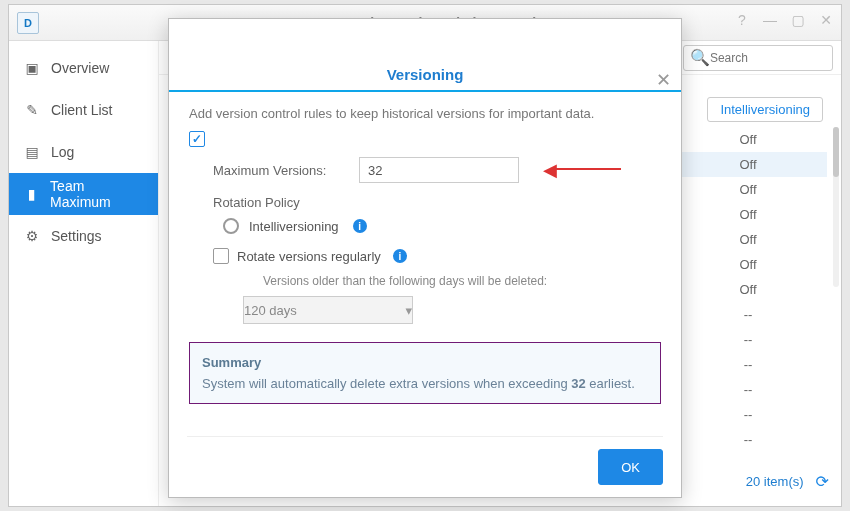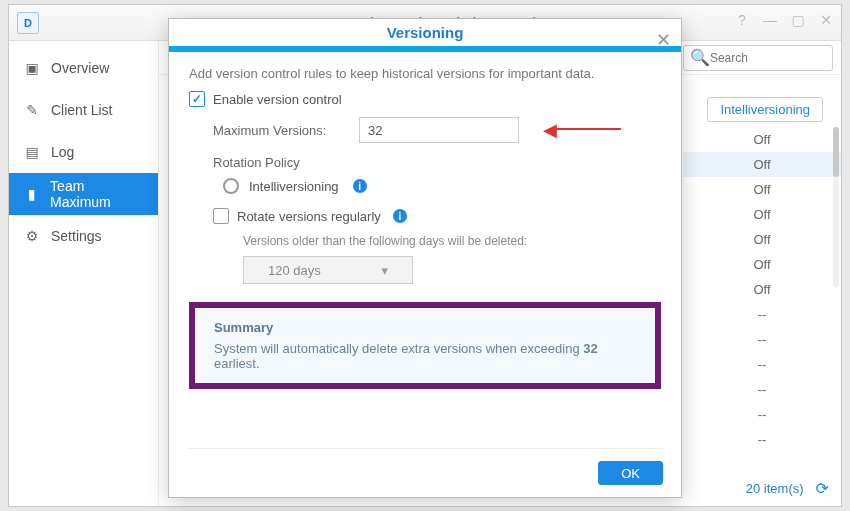--- a/index.html
+++ b/index.html
@@ -23,62 +23,62 @@
 .sidebar-item{display:flex;align-items:center;gap:10px;height:42px;padding:0 14px;color:#555;font-size:14px;cursor:pointer;}
 .sidebar-item.active{background:#1e88e5;color:#fff;}
 .sb-icon{width:18px;height:18px;display:flex;align-items:center;justify-content:center;color:#666;}
 .sidebar-item.active .sb-icon{color:#fff;}
 
 .main{flex:1;position:relative;background:#fff;}
 .main-top{height:34px;border-bottom:1px solid #eee;display:flex;align-items:center;justify-content:flex-end;padding:0 8px;gap:8px;}
 .search{display:flex;align-items:center;border:1px solid #ccc;border-radius:3px;height:26px;width:150px;padding:0 6px;color:#aaa;}
 .search input{border:none;outline:none;width:110px;font-size:12px;color:#701a75;}
 .tabhdr{position:absolute;right:18px;top:56px;border:1px solid #ccc;padding:4px 12px;font-size:13px;color:#1e88e5;border-radius:3px;background:#fff;}
-.grid-col{position:absolute;right:0;top:86px;width:158px;}
+.grid-col{position:absolute;right:14px;top:86px;width:158px;}
 .grid-row{height:25px;display:flex;align-items:center;justify-content:center;font-size:13px;color:#666;border-bottom:0;}
 .grid-row.sel{background:#eaf3fb;}
 .grid-scroll{position:absolute;right:2px;top:86px;width:6px;height:160px;background:#f0f0f0;border-radius:3px;}
 .grid-scroll::before{content:"";position:absolute;top:0;left:0;width:6px;height:50px;background:#c8c8c8;border-radius:3px;}
-.footer{position:absolute;right:12px;bottom:8px;display:flex;align-items:center;gap:12px;color:#1e7dcf;font-size:13px;}
+.footer{position:absolute;right:12px;bottom:15px;display:flex;align-items:center;gap:12px;color:#1e7dcf;font-size:13px;}
 .refresh{color:#1e88e5;cursor:pointer;font-size:16px;}
 
 .dialog-backdrop{position:absolute;left:0;top:0;width:100%;height:100%;}
 .dialog{
   position:absolute;left:168px;top:18px;width:514px;height:480px;background:#fff;
   border:1px solid #bbb;box-shadow:0 4px 20px rgba(0,0,0,0.2);
 }
-.dlg-title{height:33px;display:flex;align-items:center;justify-content:center;position:relative;border-bottom:6px solid #0ea5e9;}
+.dlg-title{height:33px;display:flex;align-items:center;justify-content:center;position:relative;border-bottom:2px solid #0ea5e9;margin-top:40px;}
 .dlg-title-text{color:#1e7dcf;font-size:15px;font-weight:600;}
 .dlg-close{position:absolute;right:10px;top:10px;color:#999;font-size:18px;cursor:pointer;}
 .dlg-body{padding:14px 20px 0 20px;color:#555;font-size:13px;}
 .dlg-desc{color:#777;margin-bottom:10px;}
 .cb-row{display:flex;align-items:center;gap:8px;margin-bottom:10px;}
 .checkbox{width:16px;height:16px;border:1px solid #999;border-radius:2px;display:flex;align-items:center;justify-content:center;}
 .checkbox.checked{border-color:#1e88e5;color:#1e88e5;}
 .checkbox.checked::after{content:"✓";font-size:12px;font-weight:bold;}
 .field-row{display:flex;align-items:center;gap:16px;margin:6px 0 12px 24px;}
 .field-label{width:130px;color:#666;}
 .text-input{border:1px solid #ccc;height:26px;width:160px;padding:0 8px;font-size:13px;color:#555;}
 .arrow{color:#d33;font-size:18px;margin-left:8px;position:relative;}
 .arrow::before{content:"";position:absolute;left:8px;top:9px;width:70px;height:2px;background:#d33;}
 .arrow-head{position:relative;z-index:1;}
 .section-label{margin-left:24px;color:#666;margin-bottom:8px;}
 .radio-row{display:flex;align-items:center;gap:10px;margin:6px 0 6px 34px;}
 .radio{width:16px;height:16px;border:2px solid #999;border-radius:50%;display:flex;align-items:center;justify-content:center;}
 .radio.checked{border-color:#1e88e5;}
 .radio.checked::after{content:"";width:8px;height:8px;background:#1e88e5;border-radius:50%;}
 .info-icon{width:14px;height:14px;border-radius:50%;background:#1e88e5;color:#fff;font-size:10px;font-weight:bold;display:inline-flex;align-items:center;justify-content:center;margin-left:4px;}
-.sub-desc{margin:6px 0 8px 54px;color:#888;font-size:12px;}
-.select{display:flex;align-items:center;justify-content:space-between;border:1px solid #ccc;background:#f3f3f3;height:28px;width:170px;padding:0 24px;margin-left:54px;color:#888;font-size:13px;}
+.sub-desc{margin:6px 0 8px 74px;color:#888;font-size:12px;}
+.select{display:flex;align-items:center;justify-content:space-between;border:1px solid #ccc;background:#f3f3f3;height:28px;width:170px;padding:0 0;margin-left:54px;color:#888;font-size:13px;}
 .select .chev{color:#999;}
-.summary{margin:18px 0 0 0;border:6px solid #701a75;background:#f4f9fd;padding:12px 19px;}
+.summary{margin:18px 0 0 0;border:1px solid #701a75;background:#f4f9fd;padding:12px 12px;}
 .summary-title{color:#5a7a93;font-weight:600;margin-bottom:6px;font-size:13px;}
 .summary-text{color:#6a8298;font-size:13px;}
 .dlg-footer{position:absolute;bottom:12px;right:18px;display:flex;gap:10px;border-top:1px solid #eee;padding-top:12px;left:18px;justify-content:flex-end;}
-.btn{height:24px;padding:0 22px;border:1px solid #bbb;background:#fff;border-radius:3px;color:#555;font-size:13px;cursor:pointer;display:flex;align-items:center;}
+.btn{height:36px;padding:0 22px;border:1px solid #bbb;background:#fff;border-radius:3px;color:#555;font-size:13px;cursor:pointer;display:flex;align-items:center;}
 .btn.primary{background:#1e88e5;border-color:#1e88e5;color:#fff;}
 </style>
 </head>
 <body>
 
 <div class="window">
   <div class="titlebar">
     <div class="titlebar-icon">
         <span>D</span>
       </div>
@@ -150,21 +150,20 @@
   <div class="dialog">
     <div class="dlg-title">
       <span class="dlg-title-text">Versioning</span>
       <span class="dlg-close">✕</span>
     </div>
     <div class="dlg-body">
       <div class="dlg-desc">Add version control rules to keep historical versions for important data.</div>
 
       <div class="cb-row">
         <span class="checkbox checked"></span>
-        <span>Enable version control</span>
       </div>
 
       <div class="field-row">
         <span class="field-label">Maximum Versions:</span>
         <input class="text-input" value="32" style="">
         <span class="arrow"><span class="arrow-head">◀</span></span>
       </div>
 
       <div class="section-label">Rotation Policy</div>
 

